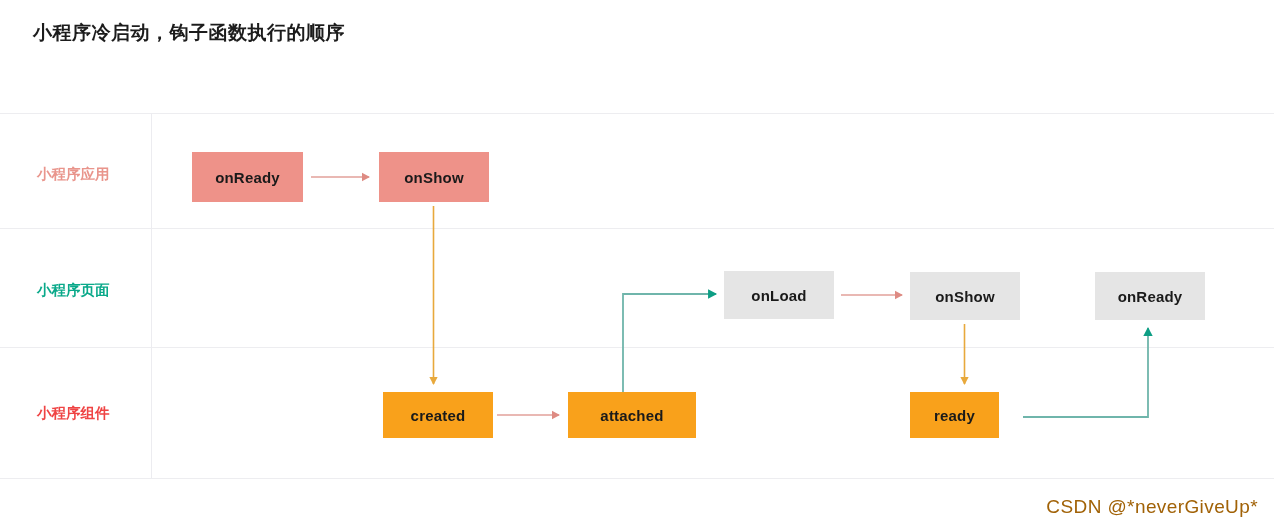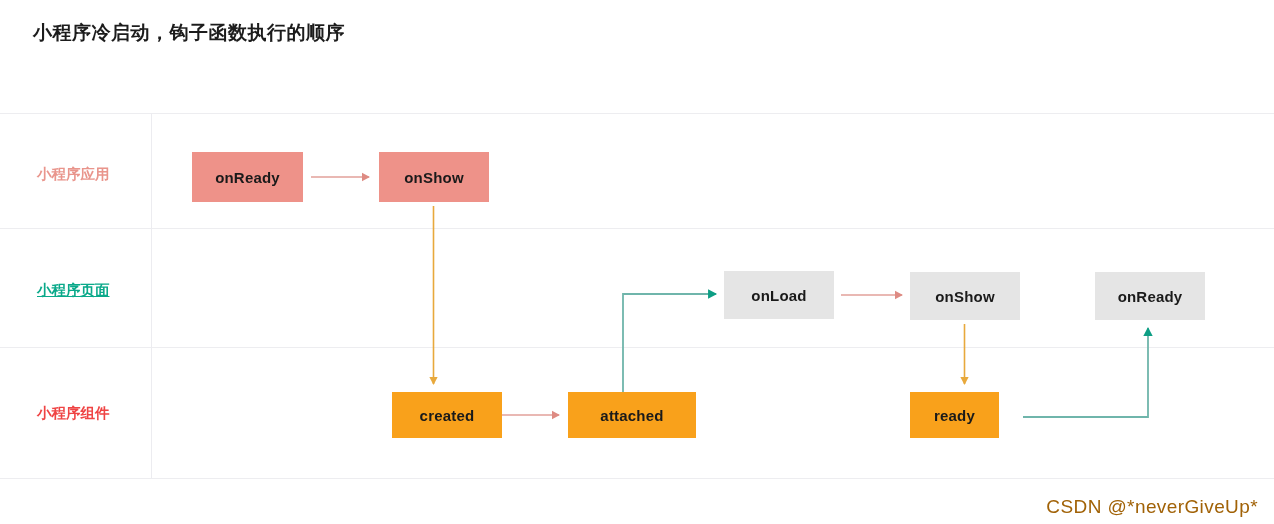--- a/index.html
+++ b/index.html
@@ -100,21 +100,21 @@
 
   <div id="title">小程序冷启动，钩子函数执行的顺序</div>
 
   <div class="hline" style="top:113px;width:1274px;"></div>
   <div class="hline" style="top:228px;width:1274px;"></div>
   <div class="hline" style="top:347px;width:1274px;"></div>
   <div class="hline" style="top:478px;width:1274px;"></div>
   <div class="vline" style="left:151px;top:113px;height:365px;"></div>
 
   <div class="row-label app" style="top:165px;text-align:center;">小程序应用</div>
-  <div class="row-label page" style="top:281px;text-decoration:underline;">小程序页面</div>
+  <div class="row-label page" style="top:281px;">小程序页面</div>
   <div class="row-label comp" style="top:404px;">小程序组件</div>
 
   <svg id="arrows" viewBox="0 0 1274 524" xmlns="http://www.w3.org/2000/svg">
     <defs>
       <marker id="head-salmon" markerWidth="6" markerHeight="6" refX="4.4" refY="3" orient="auto" markerUnits="strokeWidth">
         <path d="M0,0.4 L5,3 L0,5.6 z" fill="#de8b83"></path>
       </marker>
       <marker id="head-orange" markerWidth="6" markerHeight="6" refX="4.4" refY="3" orient="auto" markerUnits="strokeWidth">
         <path d="M0,0.4 L5,3 L0,5.6 z" fill="#e8a93c"></path>
       </marker>
@@ -152,19 +152,19 @@
     </g>
   </svg>
 
   <div class="node app" style="left:192px;top:152px;width:111px;height:50px;">onReady</div>
   <div class="node app" style="left:379px;top:152px;width:110px;height:50px;">onShow</div>
 
   <div class="node page" style="left:724px;top:271px;width:110px;height:48px;">onLoad</div>
   <div class="node page" style="left:910px;top:272px;width:110px;height:48px;">onShow</div>
   <div class="node page" style="left:1095px;top:272px;width:110px;height:48px;">onReady</div>
 
-  <div class="node comp" style="left:392px;top:392px;width:110px;height:46px;">created</div>
+  <div class="node comp" style="left:383px;top:392px;width:110px;height:46px;">created</div>
   <div class="node comp" style="left:568px;top:392px;width:128px;height:46px;">attached</div>
   <div class="node comp" style="left:910px;top:392px;width:89px;height:46px;">ready</div>
 
   <div id="watermark">CSDN @*neverGiveUp*</div>
 
 </div>
 
 </body></html>

